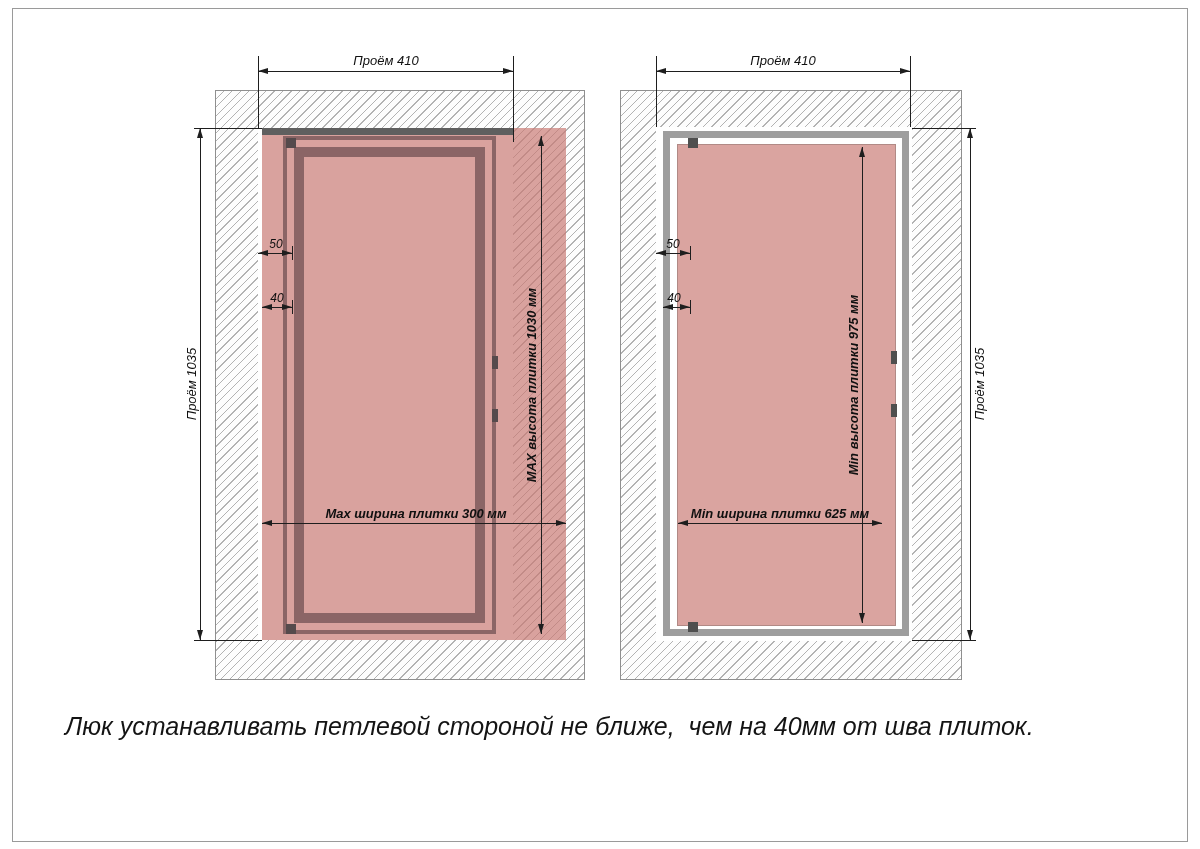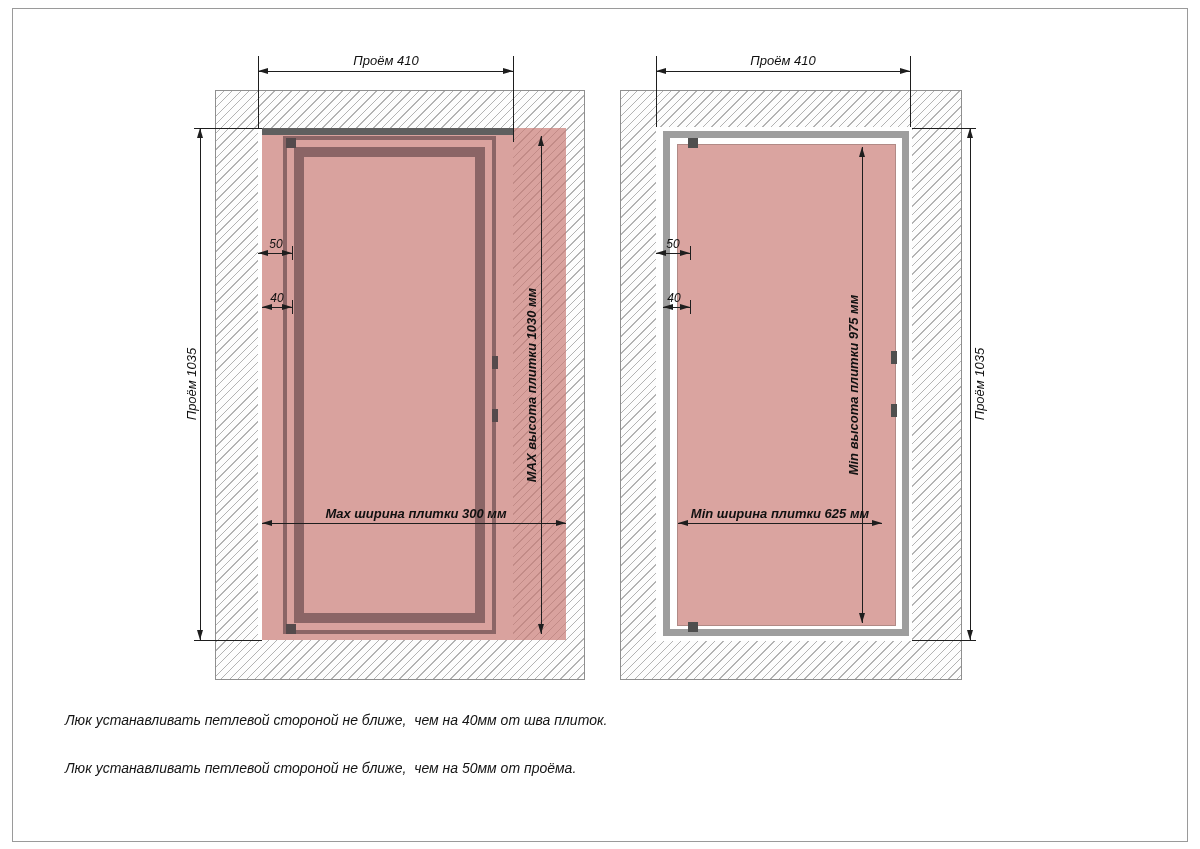--- a/index.html
+++ b/index.html
@@ -14,21 +14,21 @@
   .arr{position:absolute;width:0;height:0;}
   .arr.l{border-top:3px solid transparent;border-bottom:3px solid transparent;border-right:10px solid #1e1e1e;}
   .arr.r{border-top:3px solid transparent;border-bottom:3px solid transparent;border-left:10px solid #1e1e1e;}
   .arr.u{border-left:3px solid transparent;border-right:3px solid transparent;border-bottom:10px solid #1e1e1e;}
   .arr.d{border-left:3px solid transparent;border-right:3px solid transparent;border-top:10px solid #1e1e1e;}
   .lbl{position:absolute;font-style:italic;font-size:13px;color:#101010;white-space:nowrap;}
   .b{font-weight:bold;}
   .hc{transform:translate(-50%,-100%);}
   .vc{transform:translate(-50%,-50%) rotate(-90deg);}
   .sm{font-size:12px;}
-  .note{position:absolute;font-style:italic;font-size:14px;color:#141414;white-space:pre;}
+  .note{position:absolute;font-style:italic;font-size:25px;color:#141414;white-space:pre;}
   .mark{position:absolute;background:#554a4c;}
   .frame-outer{position:absolute;box-sizing:border-box;border:4px solid #8b6566;}
   .frame-leaf{position:absolute;box-sizing:border-box;border:10px solid #8b6566;}
   .frame-gray{position:absolute;box-sizing:border-box;border:7px solid #9e9e9e;background:#ffffff;}
   .panel-pink{position:absolute;box-sizing:border-box;background:#daa4a0;border:1px solid #b18a86;}
 </style>
 </head>
 <body>
 
 <div id="canvas">
@@ -139,15 +139,14 @@
     <div class="lbl hc sm" style="left:673px;top:251px;">50</div>
 
     <div class="hl" style="left:663px;top:307px;width:27px;"></div>
     <div class="arr l" style="left:663px;top:304px;"></div>
     <div class="arr r" style="left:680px;top:304px;"></div>
     <div class="vl" style="left:690px;top:300px;height:14px;"></div>
     <div class="lbl hc sm" style="left:674px;top:305px;">40</div>
   </div>
 
   <div class="note" style="left:65px;top:712px;">Люк устанавливать петлевой стороной не ближе,  чем на 40мм от шва плиток.</div>
-  <div class="note" style="left:65px;top:760px;">Люк устанавливать петлевой стороной не ближе,  чем на 50мм от проёма.</div>
 
 </div>
 
 </body></html>

